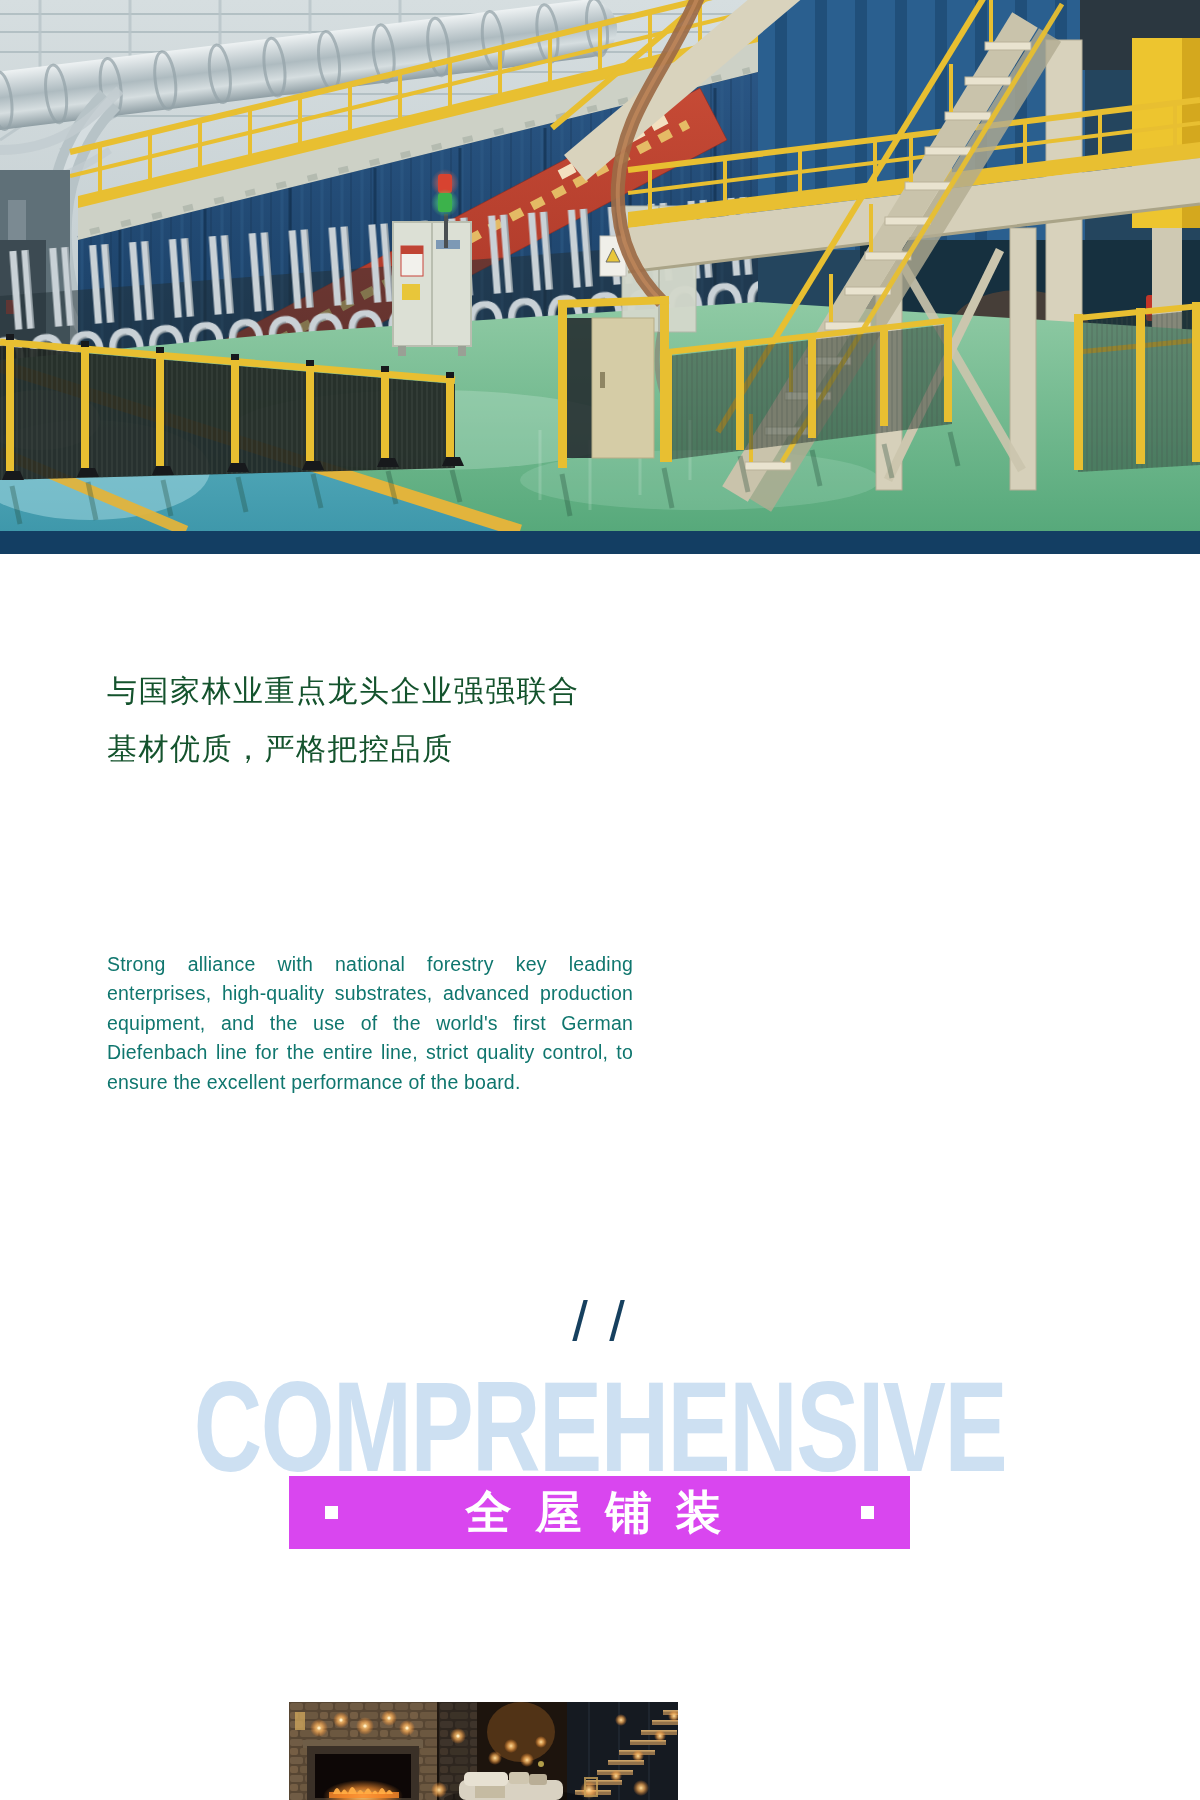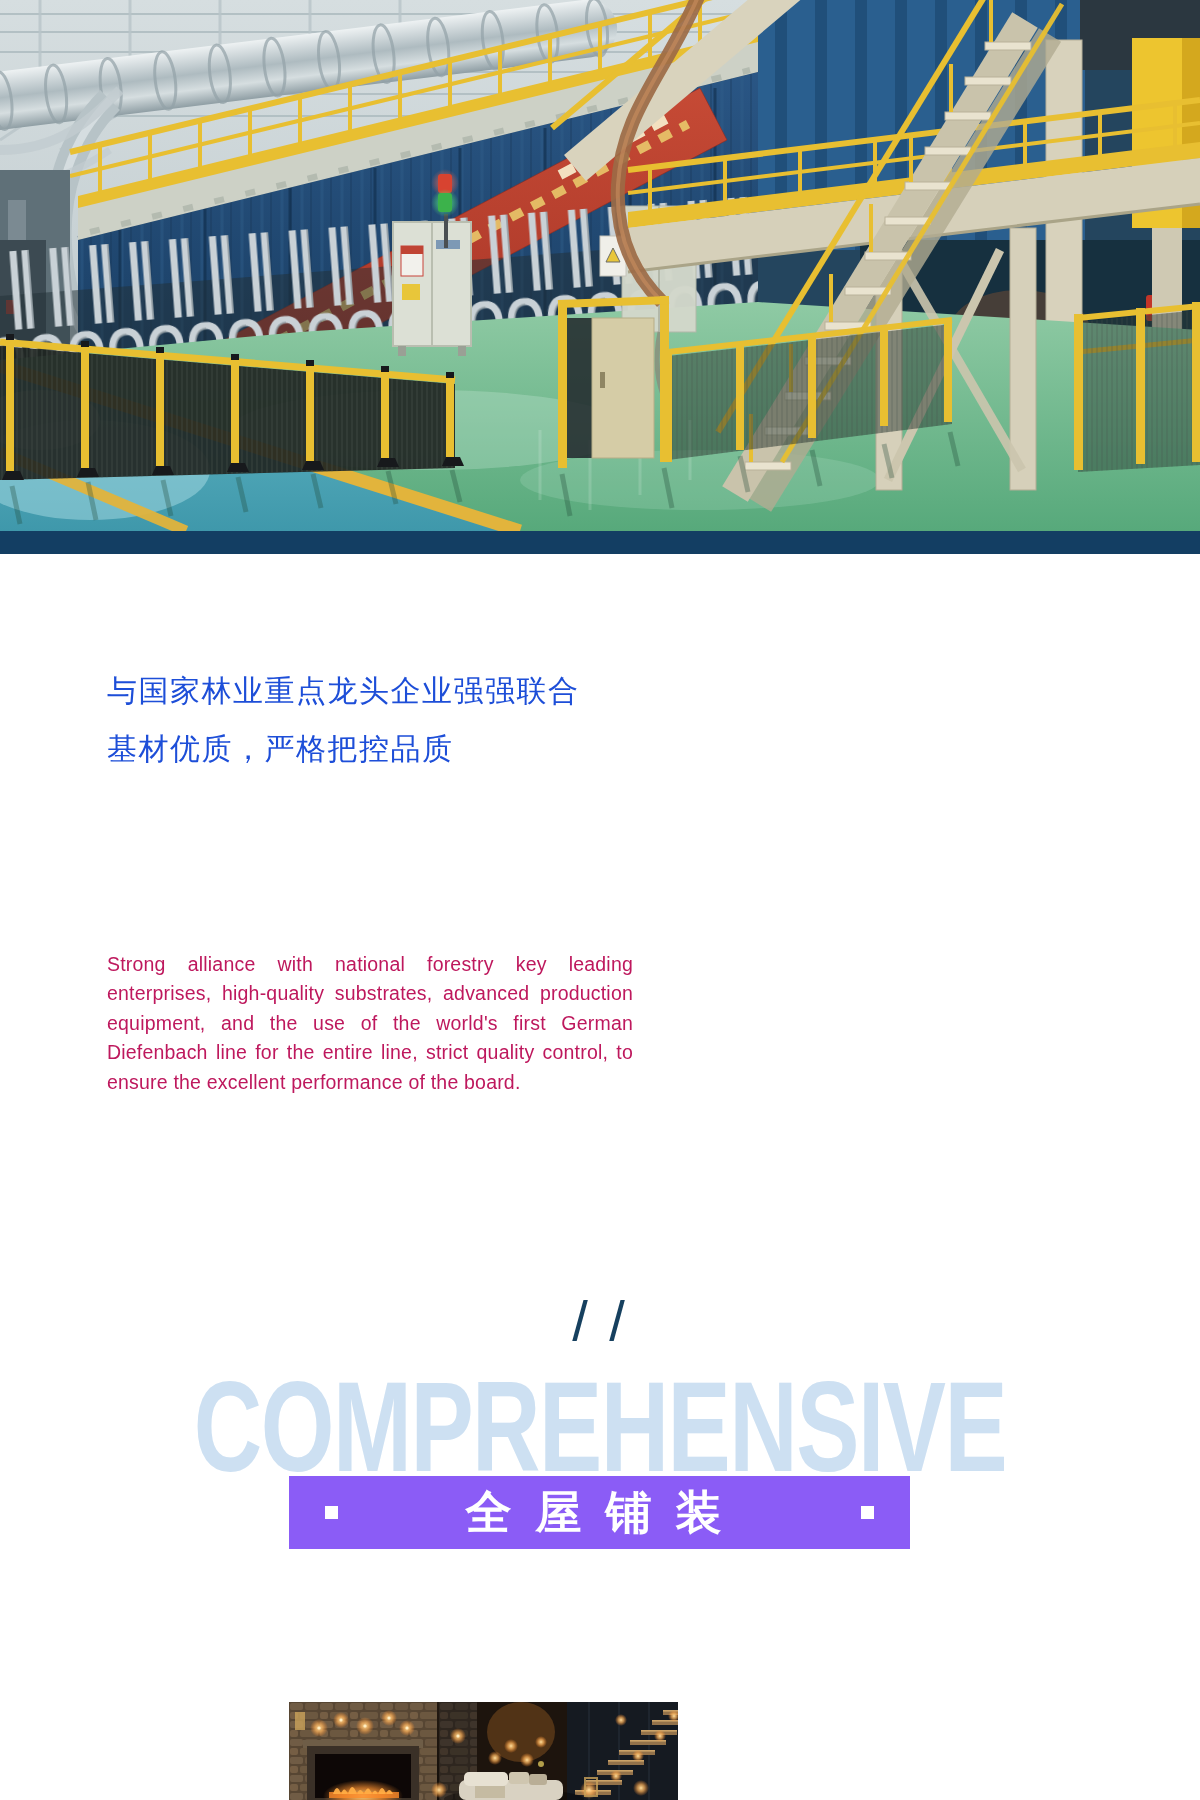--- a/index.html
+++ b/index.html
@@ -5,45 +5,45 @@
   html,body{margin:0;padding:0;background:#e9e9e9;}
   .page{
     position:relative;width:1200px;height:1800px;margin:0 auto;
     background:#ffffff;overflow:hidden;
     font-family:"Liberation Sans","DejaVu Sans",sans-serif;
   }
   .hero{position:absolute;left:0;top:0;width:1200px;height:531px;}
   .hero svg{display:block;width:100%;height:100%;}
   .navy-strip{position:absolute;left:0;top:531px;width:1200px;height:23px;background:#133e63;}
 
-  .headline{position:absolute;left:107px;top:662px;color:#1d4ed8;}
+  .headline{position:absolute;left:107px;top:662px;color:#14532d;}
   .headline .hl{display:block;font-size:30px;line-height:57.5px;letter-spacing:1.5px;font-weight:500;white-space:nowrap;}
 
   .body-en{
     position:absolute;left:107px;top:930px;width:526px;
-    font-size:19.5px;line-height:29.5px;color:#be185d;
+    font-size:19.5px;line-height:29.5px;color:#0f766e;
     text-align:justify;letter-spacing:0.2px;
   }
 
   .slashes{
     position:absolute;left:0;top:1293px;width:1200px;
     text-align:center;font-size:56px;letter-spacing:3px;
     color:#16405f;font-weight:400;line-height:1;
   }
 
   .watermark{
     position:absolute;left:0;top:1363px;width:1200px;
     text-align:center;font-size:128px;font-weight:bold;line-height:1;
     color:#cde0f2;letter-spacing:-2px;white-space:nowrap;
     transform:scaleX(0.74);transform-origin:50% 50%;
   }
 
   .banner{
     position:absolute;left:289px;top:1476px;width:621px;height:73px;
-    background:#8b5cf6;box-sizing:border-box;
+    background:#d946ef;box-sizing:border-box;
     display:flex;align-items:center;justify-content:space-between;
     padding:0 36px;
   }
   .banner .sq{width:13px;height:13px;background:#ffffff;flex:0 0 auto;}
   .banner .title{
     position:absolute;left:50%;top:50%;transform:translate(-50%,-50%);
     color:#ffffff;font-size:46px;font-weight:bold;
     letter-spacing:24px;margin-right:-24px;white-space:nowrap;text-indent:12px;
   }
 

